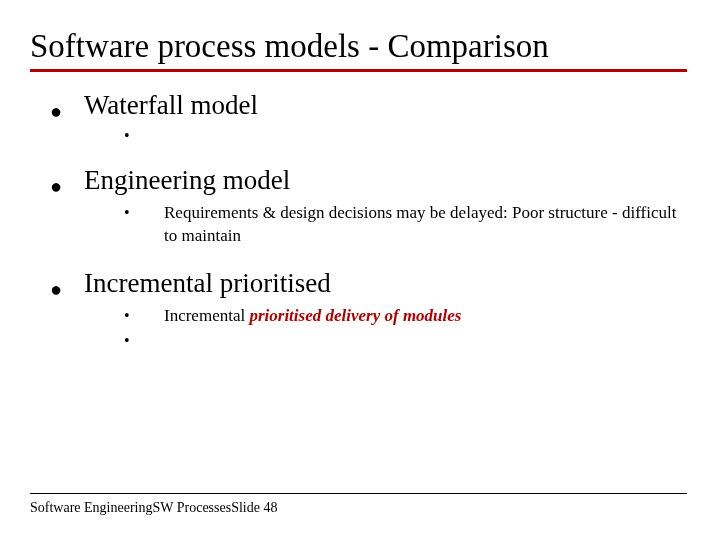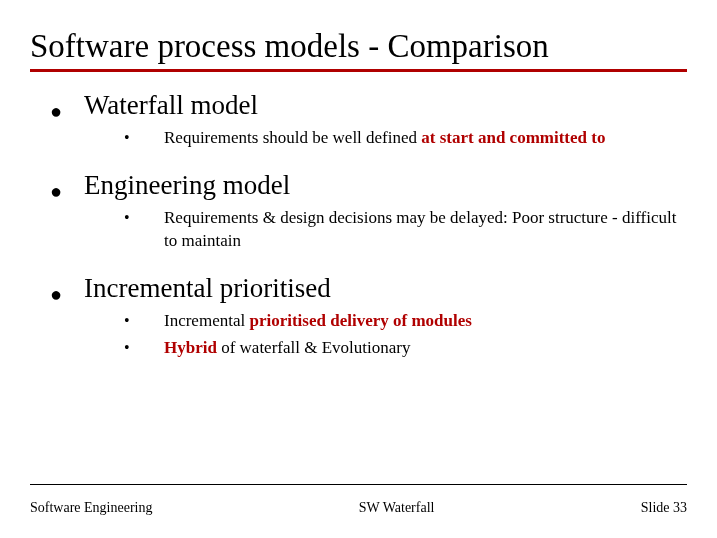--- a/index.html
+++ b/index.html
@@ -53,47 +53,45 @@
     flex-shrink: 0;
     font-size: 16px;
   }
   .sub-text {
     font-size: 17px;
     line-height: 1.35;
     max-width: 530px;
   }
   .red { color: #b00000; }
   .bold { font-weight: bold; }
-  .italic { }
+  .italic { font-style: italic; }
   .footer {
     position: absolute;
     bottom: 22px;
     left: 30px;
     right: 30px;
     border-top: 1.5px solid #000;
-    padding-top: 15px;
+    padding-top: 6px;
     font-size: 14px;
     display: flex;
-    justify-content: space-between;
   }
 </style>
 </head>
 <body>
 
 <div class="title">Software process models - Comparison</div>
 
 <div class="content" id="content">
     <div class="top-item">
       <span class="bullet">●</span>
       <span class="top-text">Waterfall model</span>
     </div>
     <div class="sub-list">
       <div class="sub-item">
         <span class="sub-bullet">•</span>
-        <span class="sub-text">Requirements  should be well defined <span class="red bold">at start and committed to</span></span>
       </div>
     </div>
     <div class="top-item">
       <span class="bullet">●</span>
       <span class="top-text">Engineering model</span>
     </div>
     <div class="sub-list">
       <div class="sub-item">
         <span class="sub-bullet">•</span>
         <span class="sub-text">Requirements &amp; design decisions may be delayed: Poor structure - difficult to maintain</span>
@@ -103,22 +101,21 @@
       <span class="bullet">●</span>
       <span class="top-text">Incremental prioritised</span>
     </div>
     <div class="sub-list">
       <div class="sub-item">
         <span class="sub-bullet">•</span>
         <span class="sub-text">Incremental <span class="red bold italic">prioritised delivery of modules</span></span>
       </div>
       <div class="sub-item">
         <span class="sub-bullet">•</span>
-        <span class="sub-text"><span class="red bold">Hybrid</span> of waterfall &amp; Evolutionary</span>
       </div>
     </div>
   </div>
 
 <div class="footer">
   <span>Software Engineering</span>
-  <span>SW Waterfall</span>
-  <span>Slide 33</span>
+  <span>SW Processes</span>
+  <span>Slide 48</span>
 </div>
 
 </body></html>

